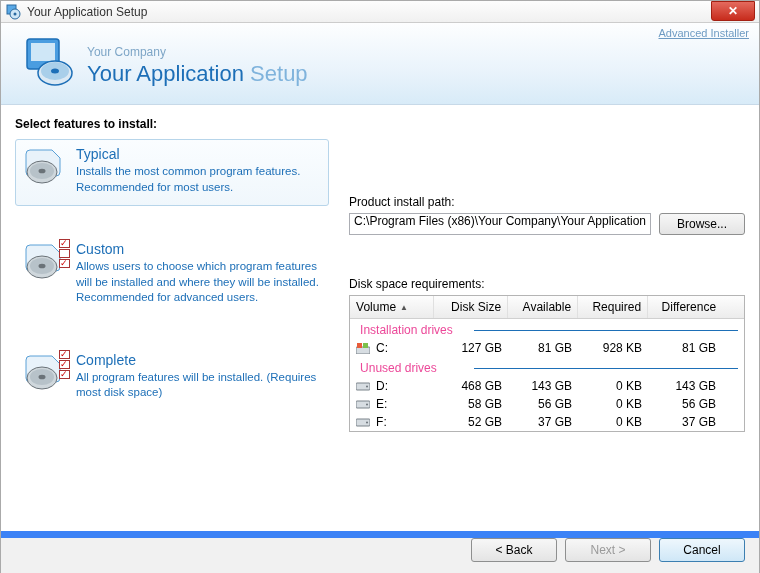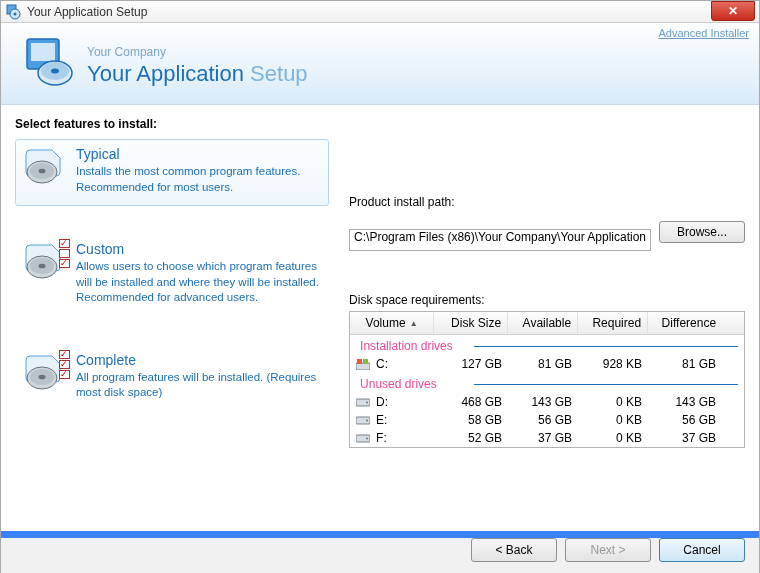--- a/index.html
+++ b/index.html
@@ -25,26 +25,26 @@
   .feature-icon { width: 42px; height: 40px; flex-shrink: 0; position: relative; }
   .disc { display: block; }
   .check-stack { position: absolute; right: -4px; top: -2px; }
   .check-item { width: 11px; height: 9px; border: 1px solid #a33; margin-bottom: 1px; background: #fff; position: relative; }
   .check-item.checked::after { content: "✓"; color: #c00; font-size: 9px; line-height: 8px; position: absolute; left: 0; top: -1px; }
   .feature-body { flex: 1; }
   .feature-title { font-size: 14px; color: #1d6fb7; margin-bottom: 2px; }
   .feature-desc { font-size: 11.5px; color: #1d6fb7; line-height: 1.35; }
   .field-label { font-size: 12px; margin-bottom: 4px; margin-top: 80px; }
   .path-row { display: flex; gap: 8px; align-items: center; }
-  .path-input { flex: 1; height: 22px; border: 1px solid #abadb3; padding: 0 4px; font-size: 12px; overflow: hidden; white-space: nowrap; margin-top: 16px; }
+  .path-input { flex: 1; height: 22px; border: 1px solid #abadb3; padding: 0 4px; font-size: 12px; overflow: hidden; white-space: nowrap; }
   .browse-btn { height: 22px; width: 86px; font-size: 12px; background: linear-gradient(#f7f7f7,#e4e4e4); border: 1px solid #8e8f8f; border-radius: 3px; cursor: pointer; }
   .req-label { font-size: 12px; margin-top: 42px; margin-bottom: 4px; }
   .disk-table { border: 1px solid #b4b4b4; font-size: 12px; }
   .disk-head { display: flex; background: linear-gradient(#fdfdfd,#ececec); border-bottom: 1px solid #d0d0d0; }
-  .disk-head .col { padding: 4px 6px; border-right: 1px solid #e0e0e0; cursor: pointer; justify-content: center; }
+  .disk-head .col { padding: 4px 6px; border-right: 1px solid #e0e0e0; cursor: pointer; }
   .col.cv { width: 84px; text-align: left; display: flex; align-items: center; gap: 4px; }
   .col.cs { width: 74px; text-align: right; }
   .col.ca { width: 70px; text-align: right; }
   .col.cr { width: 70px; text-align: right; }
   .col.cd { width: 74px; text-align: right; border-right: none; }
   .sort-arrow { font-size: 8px; color: #555; }
   .group-hdr { color: #ec4899; font-size: 12px; padding: 4px 6px 2px 10px; position: relative; }
   .group-hdr::after { content: ""; position: absolute; left: 124px; right: 6px; top: 11px; height: 1px; background: #1d6fb7; }
   .disk-row { display: flex; padding: 1px 0; }
   .disk-row .col { padding: 1px 6px; }

